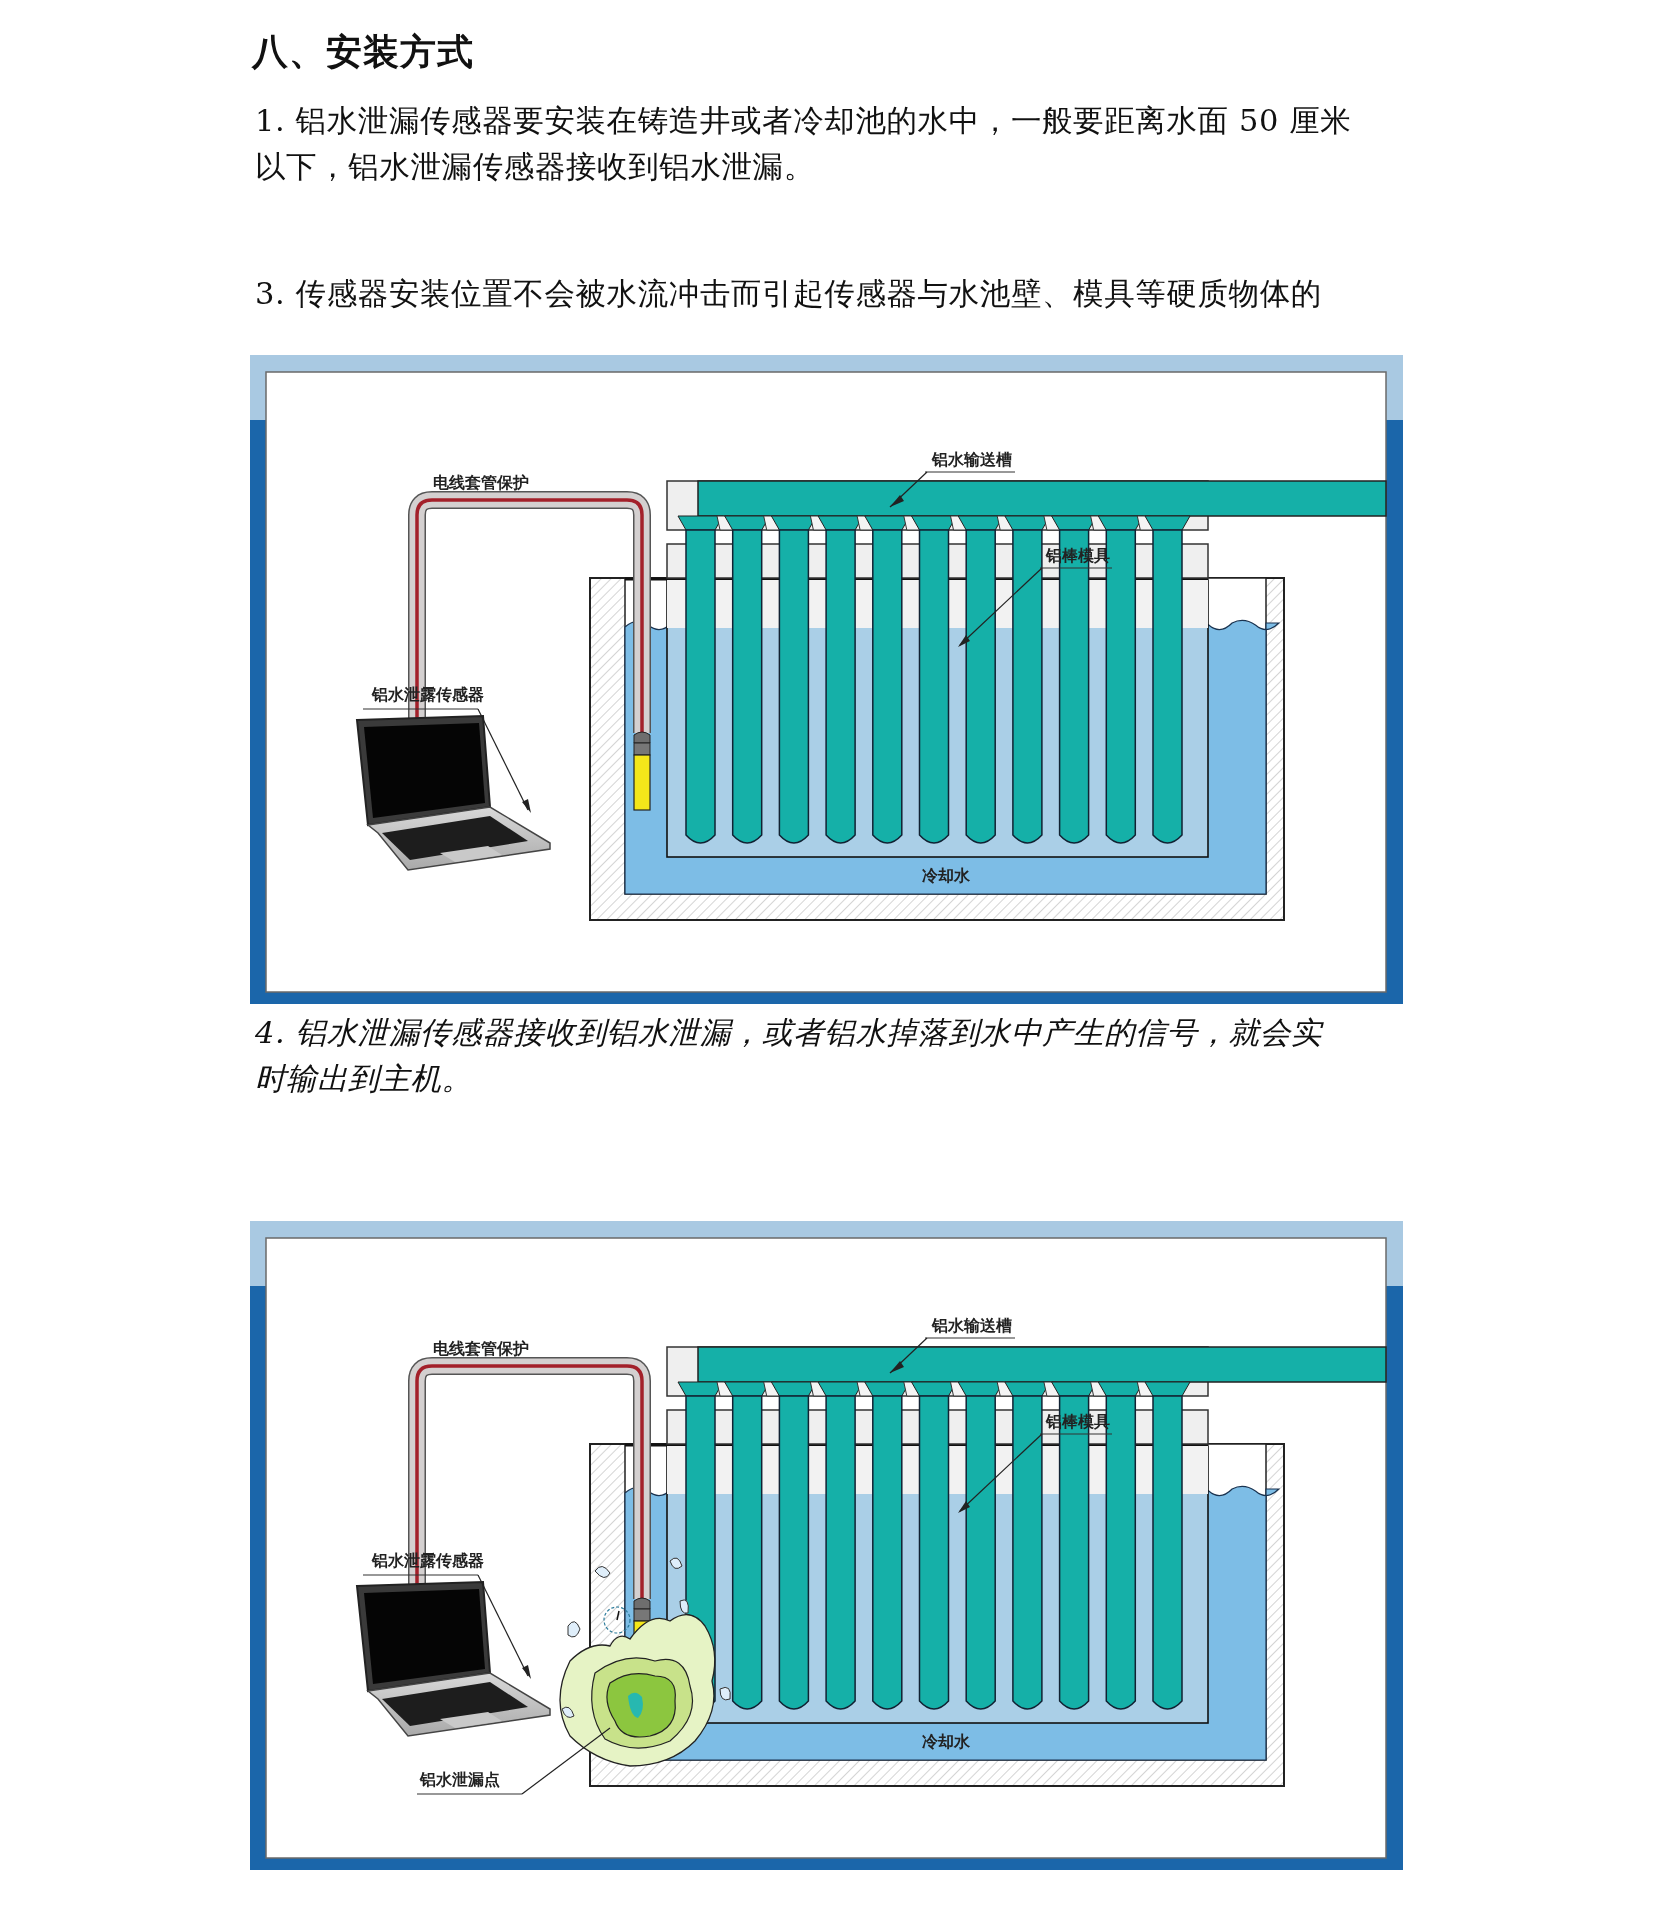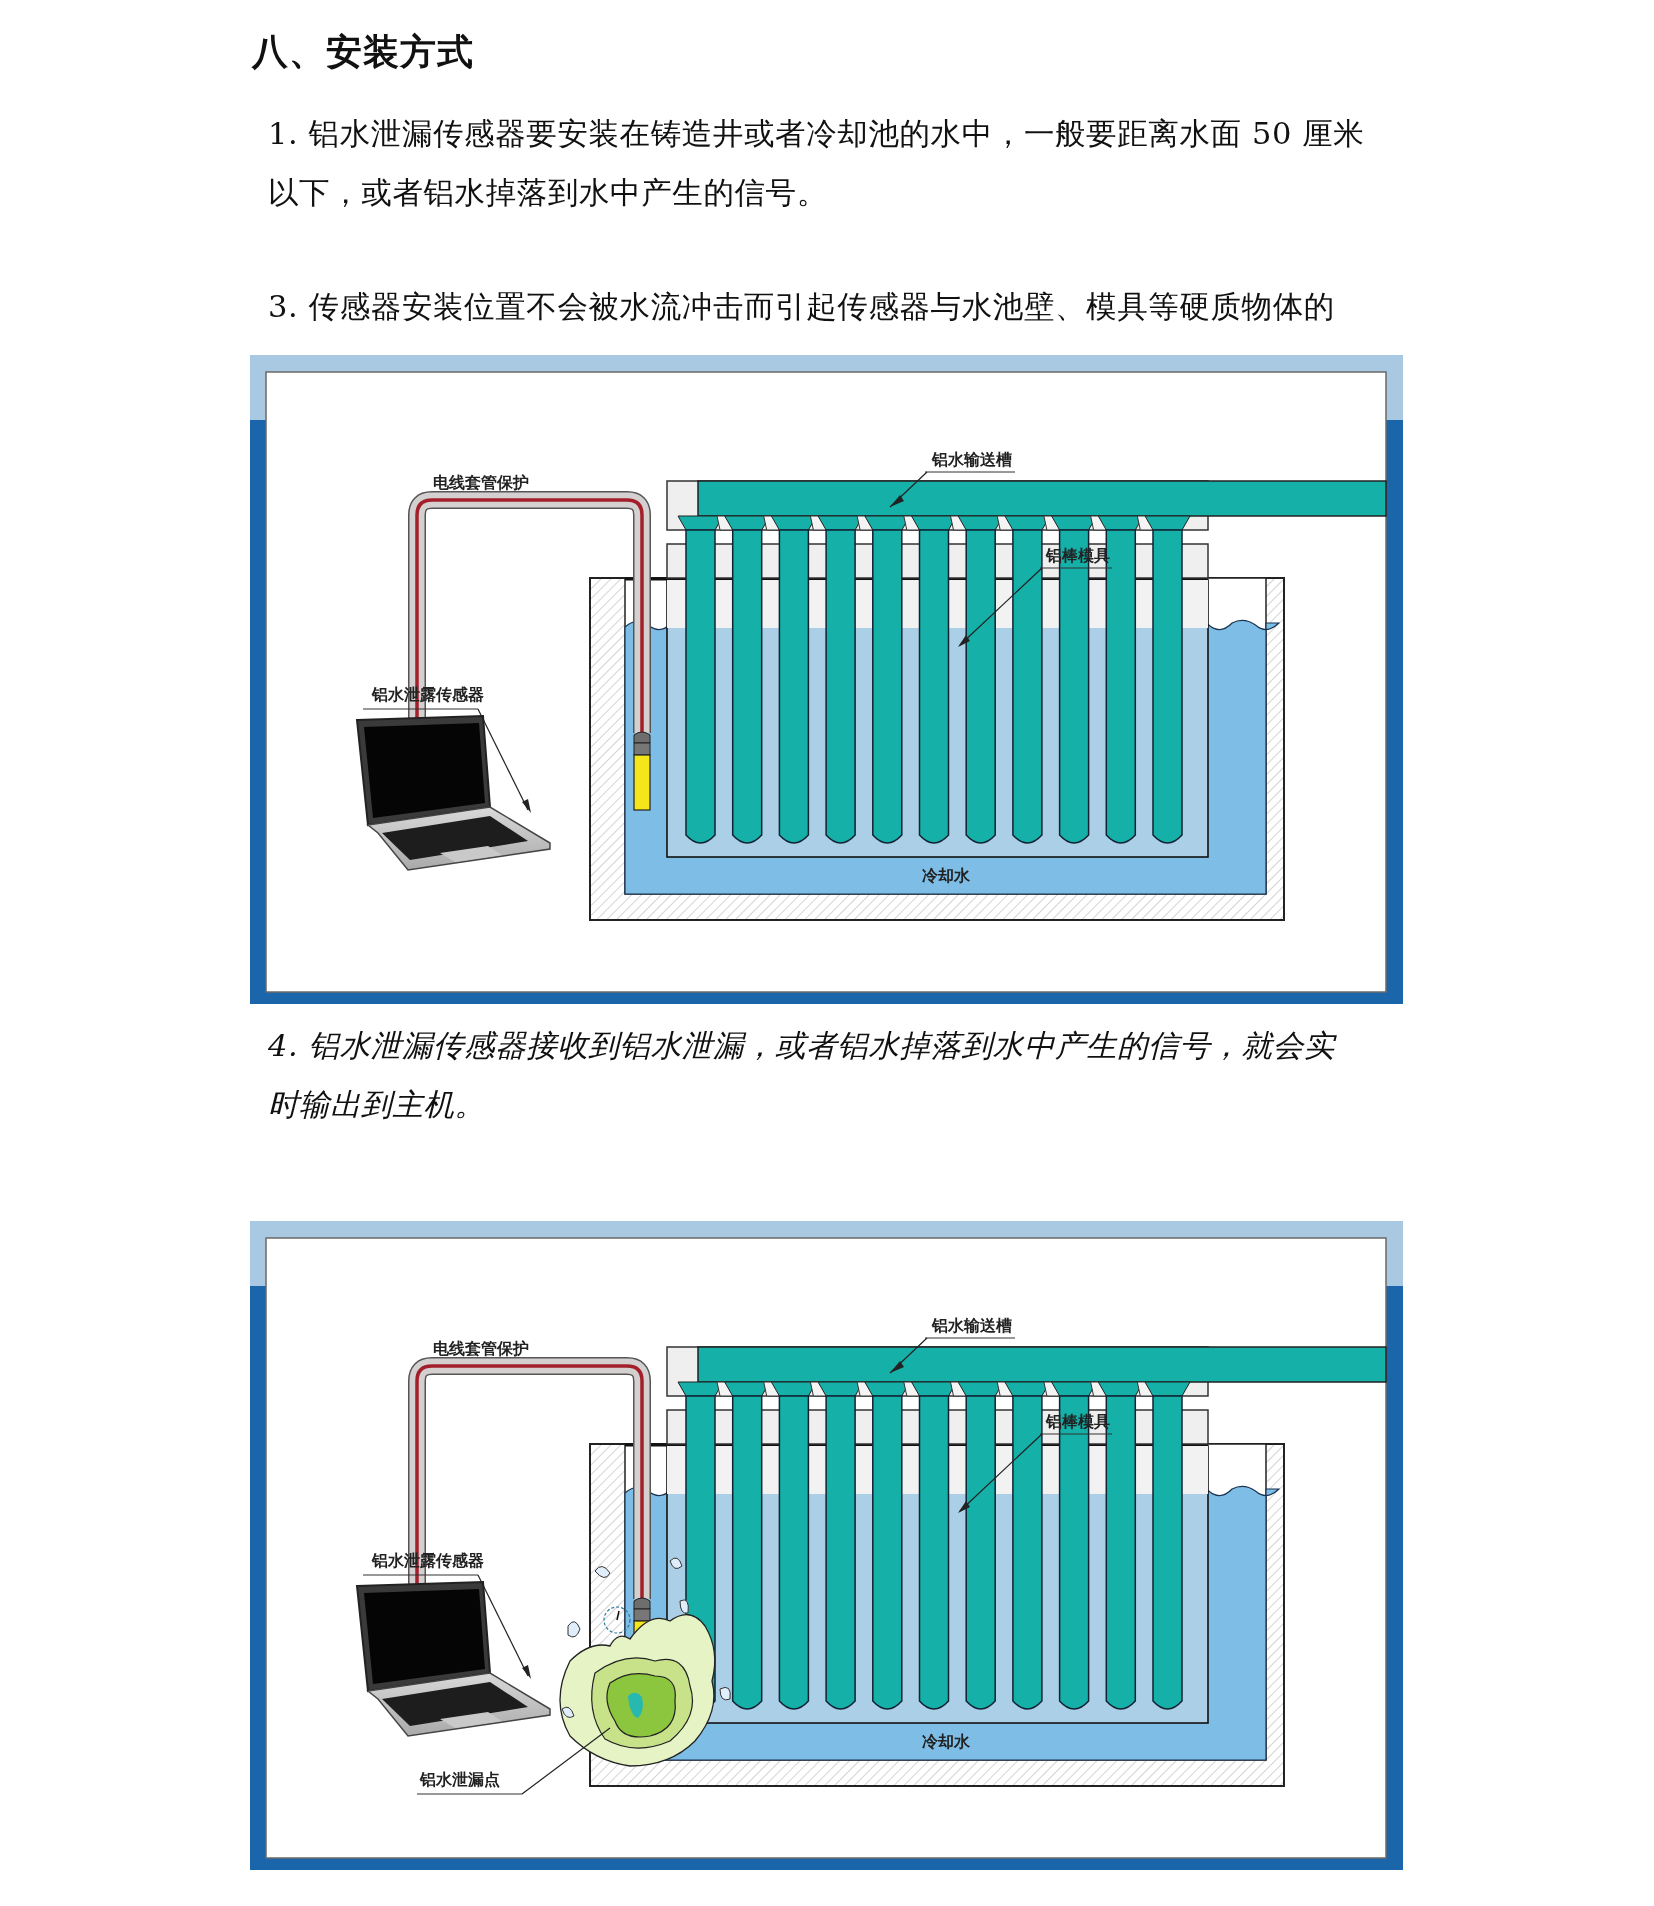--- a/index.html
+++ b/index.html
@@ -1,32 +1,32 @@
 <!DOCTYPE html>
 <html><head>
 <meta charset="utf-8">
 <style>
   html, body { margin:0; padding:0; background:#ffffff; }
   body { width:1654px; height:1906px; position:relative; overflow:hidden;
          font-family:"DejaVu Serif","Liberation Serif",serif; color:#111; }
   .heading { position:absolute; left:252px; top:28px; font-size:36px; font-weight:bold; letter-spacing:1px; }
   .para { position:absolute; left:252px; width:1160px; font-size:30.5px; line-height:43.3px; letter-spacing:0.6px; text-align:justify; }
-  .para p { margin:16px; }
+  .para p { margin:3px; }
   .figure { position:absolute; left:250px; width:1153px; height:649px; }
   .figure svg { display:block; }
   .lbl { font-family:"DejaVu Sans","Liberation Sans",sans-serif; font-size:16px; font-weight:bold; fill:#222; }
 </style>
 </head>
 <body>
 
 <div class="heading">八、安装方式</div>
 
 <div class="para" style="top:96px;">
   <p>1. 铝水泄漏传感器要安装在铸造井或者冷却池的水中，一般要距离水面 50 厘米</p>
-  <p>以下，或者铝水掉落到水中产生的信号。</p>
+  <p>以下，铝水泄漏传感器接收到铝水泄漏。</p>
 </div>
 <div class="para" style="top:182px;">
 </div>
 <div class="para" style="top:269px;">
   <p>3. 传感器安装位置不会被水流冲击而引起传感器与水池壁、模具等硬质物体的</p>
 </div>
 
 <div class="figure" style="top:355px;">
     <svg width="1153" height="649" viewBox="0 0 1153 649" xmlns="http://www.w3.org/2000/svg">
       <defs>

